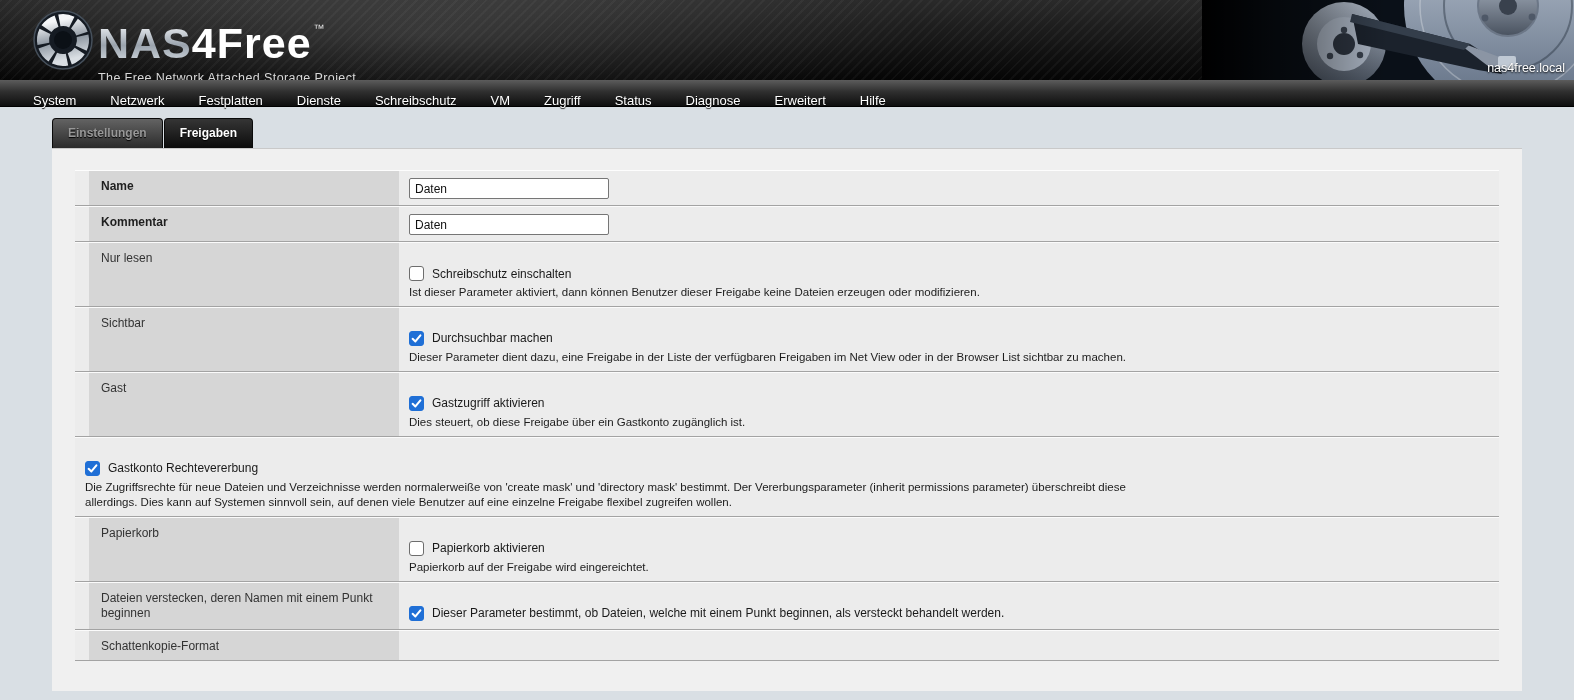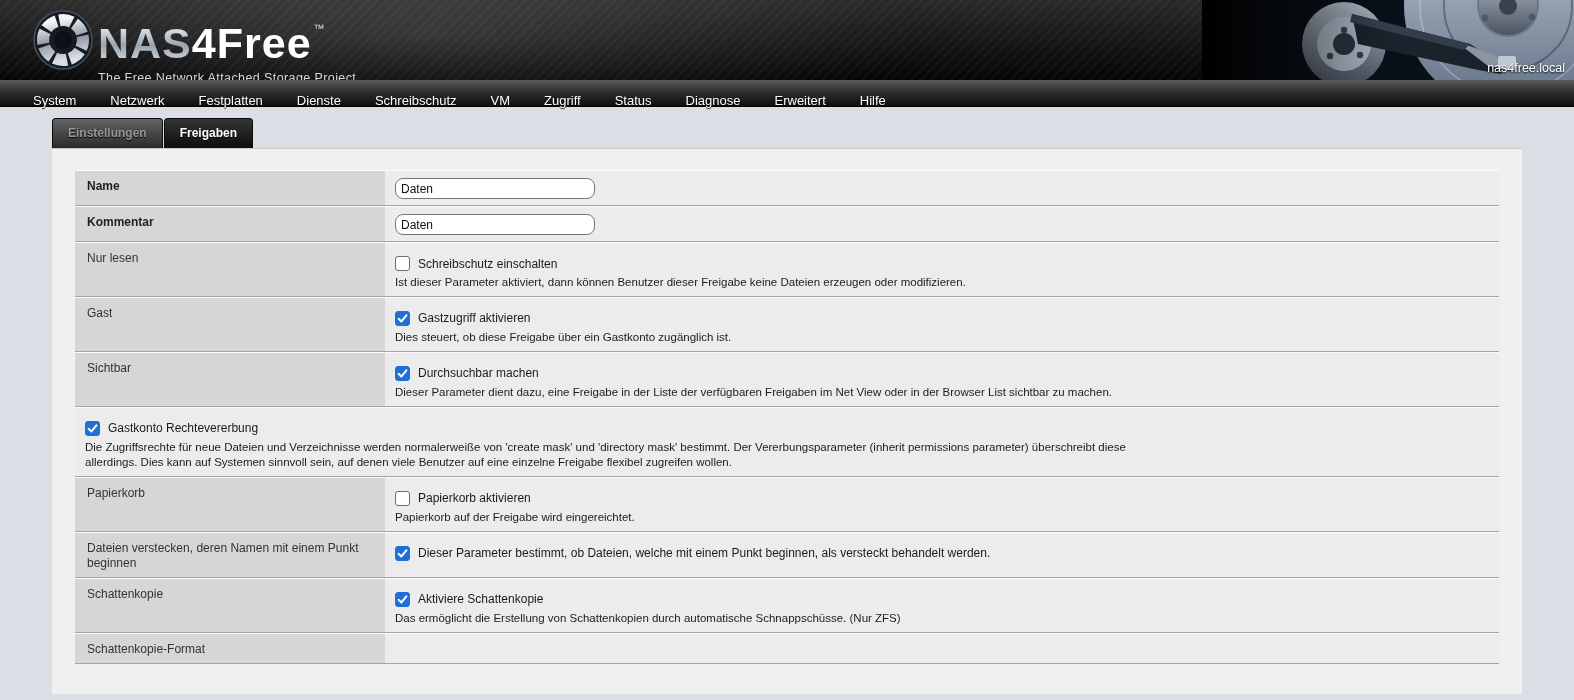--- a/index.html
+++ b/index.html
@@ -72,38 +72,38 @@
     padding: 21px 23px 30px 23px; min-height: 540px;
     border-top: 1px solid #c9c9c9;
   }
 
   
   .ftable { width: 100%; border-top: 1px solid #fdfdfd; }
   .row { display: flex; border-bottom: 1px solid #a3a3a3; background: var(--field_bg, #ececec); }
   .row + .row { border-top: 1px solid #fbfbfb; }
   .row-label {
     flex: 0 0 310px; width: 310px; background: var(--label_bg, #d6d6d6);
-    padding: 8px 0 6px 12px; font-size: 12px; color: #333; line-height: 1.25;
+    padding: 8px 0 6px 12px; font-size: 12px; color: #333; line-height: 1.25; margin-left: 14px;
   }
   .row-label.bold { font-weight: bold; color: #1f1f1f; }
   .row-field { flex: 1; padding: 5px 12px 6px 10px; }
   .input-line { display: flex; align-items: center; margin-top: 2px; }
   input.txt {
     font-family: "Liberation Sans", sans-serif; font-size: 12px; color: #111;
-    height: 21px; padding: 2px 5px; border: 1px solid #767676; border-radius: 8px;
+    height: 21px; padding: 2px 5px; border: 1px solid #767676; border-radius: 2px;
     background: #ffffff; outline: none;
   }
   input.txt.small { width: 200px; }
   input.txt.wide { width: 382px; }
   .browse {
     margin-left: 9px; width: 28px; height: 21px; font-size: 11px; font-weight: bold;
     color: #333; border: 1px solid #8293b5; border-radius: 4px;
     background: linear-gradient(#ffffff, #dde1ec); cursor: pointer; line-height: 15px;
   }
-  .cb-line { display: flex; align-items: center; margin: 8px 0 2px; cursor: default; }
+  .cb-line { display: flex; align-items: center; margin: 18px 0 2px; cursor: default; }
   .cb {
     width: 15px; height: 15px; flex: 0 0 15px; display: inline-flex;
     align-items: center; justify-content: center; border-radius: 3px;
     background: #ffffff; border: 1px solid #6d6d6d; cursor: pointer;
   }
   .cb.checked { background: var(--accent, #1f6fd6); border-color: var(--accent, #1f6fd6); }
   .cb-text { font-size: 12px; color: #1a1a1a; margin-left: 8px; }
   .hint { font-size: 11.5px; color: #1c1c1c; margin-top: 4px; line-height: 1.3; max-width: 1095px; }
 </style>
 </head>
@@ -212,45 +212,45 @@
           <div class="row-label">Nur lesen</div>
           <div class="row-field">
             <div class="cb-line">
               <span class="cb"></span>
               <span class="cb-text">Schreibschutz einschalten</span>
             </div>
             <div class="hint">Ist dieser Parameter aktiviert, dann können Benutzer dieser Freigabe keine Dateien erzeugen oder modifizieren.</div>
           </div>
         </div>
         <div class="row">
+          <div class="row-label">Sichtbar</div>
+          <div class="row-field">
+            <div class="cb-line">
+              <span class="cb checked">
+                <svg viewBox="0 0 14 14" width="13" height="13">
+                  <path d="M2.8 7.4 L5.8 10.2 L11.2 3.6" stroke="#fff" stroke-width="2.2" fill="none" stroke-linecap="round" stroke-linejoin="round"></path>
+                </svg>
+              </span>
+              <span class="cb-text">Durchsuchbar machen</span>
+            </div>
+            <div class="hint">Dieser Parameter dient dazu, eine Freigabe in der Liste der verfügbaren Freigaben im Net View oder in der Browser List sichtbar zu machen.</div>
+          </div>
+        </div>
+        <div class="row">
           <div class="row-label">Gast</div>
           <div class="row-field">
             <div class="cb-line">
               <span class="cb checked">
                 <svg viewBox="0 0 14 14" width="13" height="13">
                   <path d="M2.8 7.4 L5.8 10.2 L11.2 3.6" stroke="#fff" stroke-width="2.2" fill="none" stroke-linecap="round" stroke-linejoin="round"></path>
                 </svg>
               </span>
               <span class="cb-text">Gastzugriff aktivieren</span>
             </div>
             <div class="hint">Dies steuert, ob diese Freigabe über ein Gastkonto zugänglich ist.</div>
-          </div>
-        </div>
-        <div class="row">
-          <div class="row-label">Sichtbar</div>
-          <div class="row-field">
-            <div class="cb-line">
-              <span class="cb checked">
-                <svg viewBox="0 0 14 14" width="13" height="13">
-                  <path d="M2.8 7.4 L5.8 10.2 L11.2 3.6" stroke="#fff" stroke-width="2.2" fill="none" stroke-linecap="round" stroke-linejoin="round"></path>
-                </svg>
-              </span>
-              <span class="cb-text">Durchsuchbar machen</span>
-            </div>
-            <div class="hint">Dieser Parameter dient dazu, eine Freigabe in der Liste der verfügbaren Freigaben im Net View oder in der Browser List sichtbar zu machen.</div>
           </div>
         </div>
         <div class="row">
           <div class="row-field">
             <div class="cb-line">
               <span class="cb checked">
                 <svg viewBox="0 0 14 14" width="13" height="13">
                   <path d="M2.8 7.4 L5.8 10.2 L11.2 3.6" stroke="#fff" stroke-width="2.2" fill="none" stroke-linecap="round" stroke-linejoin="round"></path>
                 </svg>
               </span>
@@ -276,32 +276,18 @@
               <span class="cb checked">
                 <svg viewBox="0 0 14 14" width="13" height="13">
                   <path d="M2.8 7.4 L5.8 10.2 L11.2 3.6" stroke="#fff" stroke-width="2.2" fill="none" stroke-linecap="round" stroke-linejoin="round"></path>
                 </svg>
               </span>
               <span class="cb-text">Dieser Parameter bestimmt, ob Dateien, welche mit einem Punkt beginnen, als versteckt behandelt werden.</span>
             </div>
           </div>
         </div>
         <div class="row">
-          <div class="row-label">Schattenkopie</div>
-          <div class="row-field">
-            <div class="cb-line">
-              <span class="cb checked">
-                <svg viewBox="0 0 14 14" width="13" height="13">
-                  <path d="M2.8 7.4 L5.8 10.2 L11.2 3.6" stroke="#fff" stroke-width="2.2" fill="none" stroke-linecap="round" stroke-linejoin="round"></path>
-                </svg>
-              </span>
-              <span class="cb-text">Aktiviere Schattenkopie</span>
-            </div>
-            <div class="hint">Das ermöglicht die Erstellung von Schattenkopien durch automatische Schnappschüsse. (Nur ZFS)</div>
-          </div>
-        </div>
-        <div class="row">
           <div class="row-label">Schattenkopie-Format</div>
           <div class="row-field"></div>
         </div>
       </div>
   </div>
 </div>
 
 </body></html>

